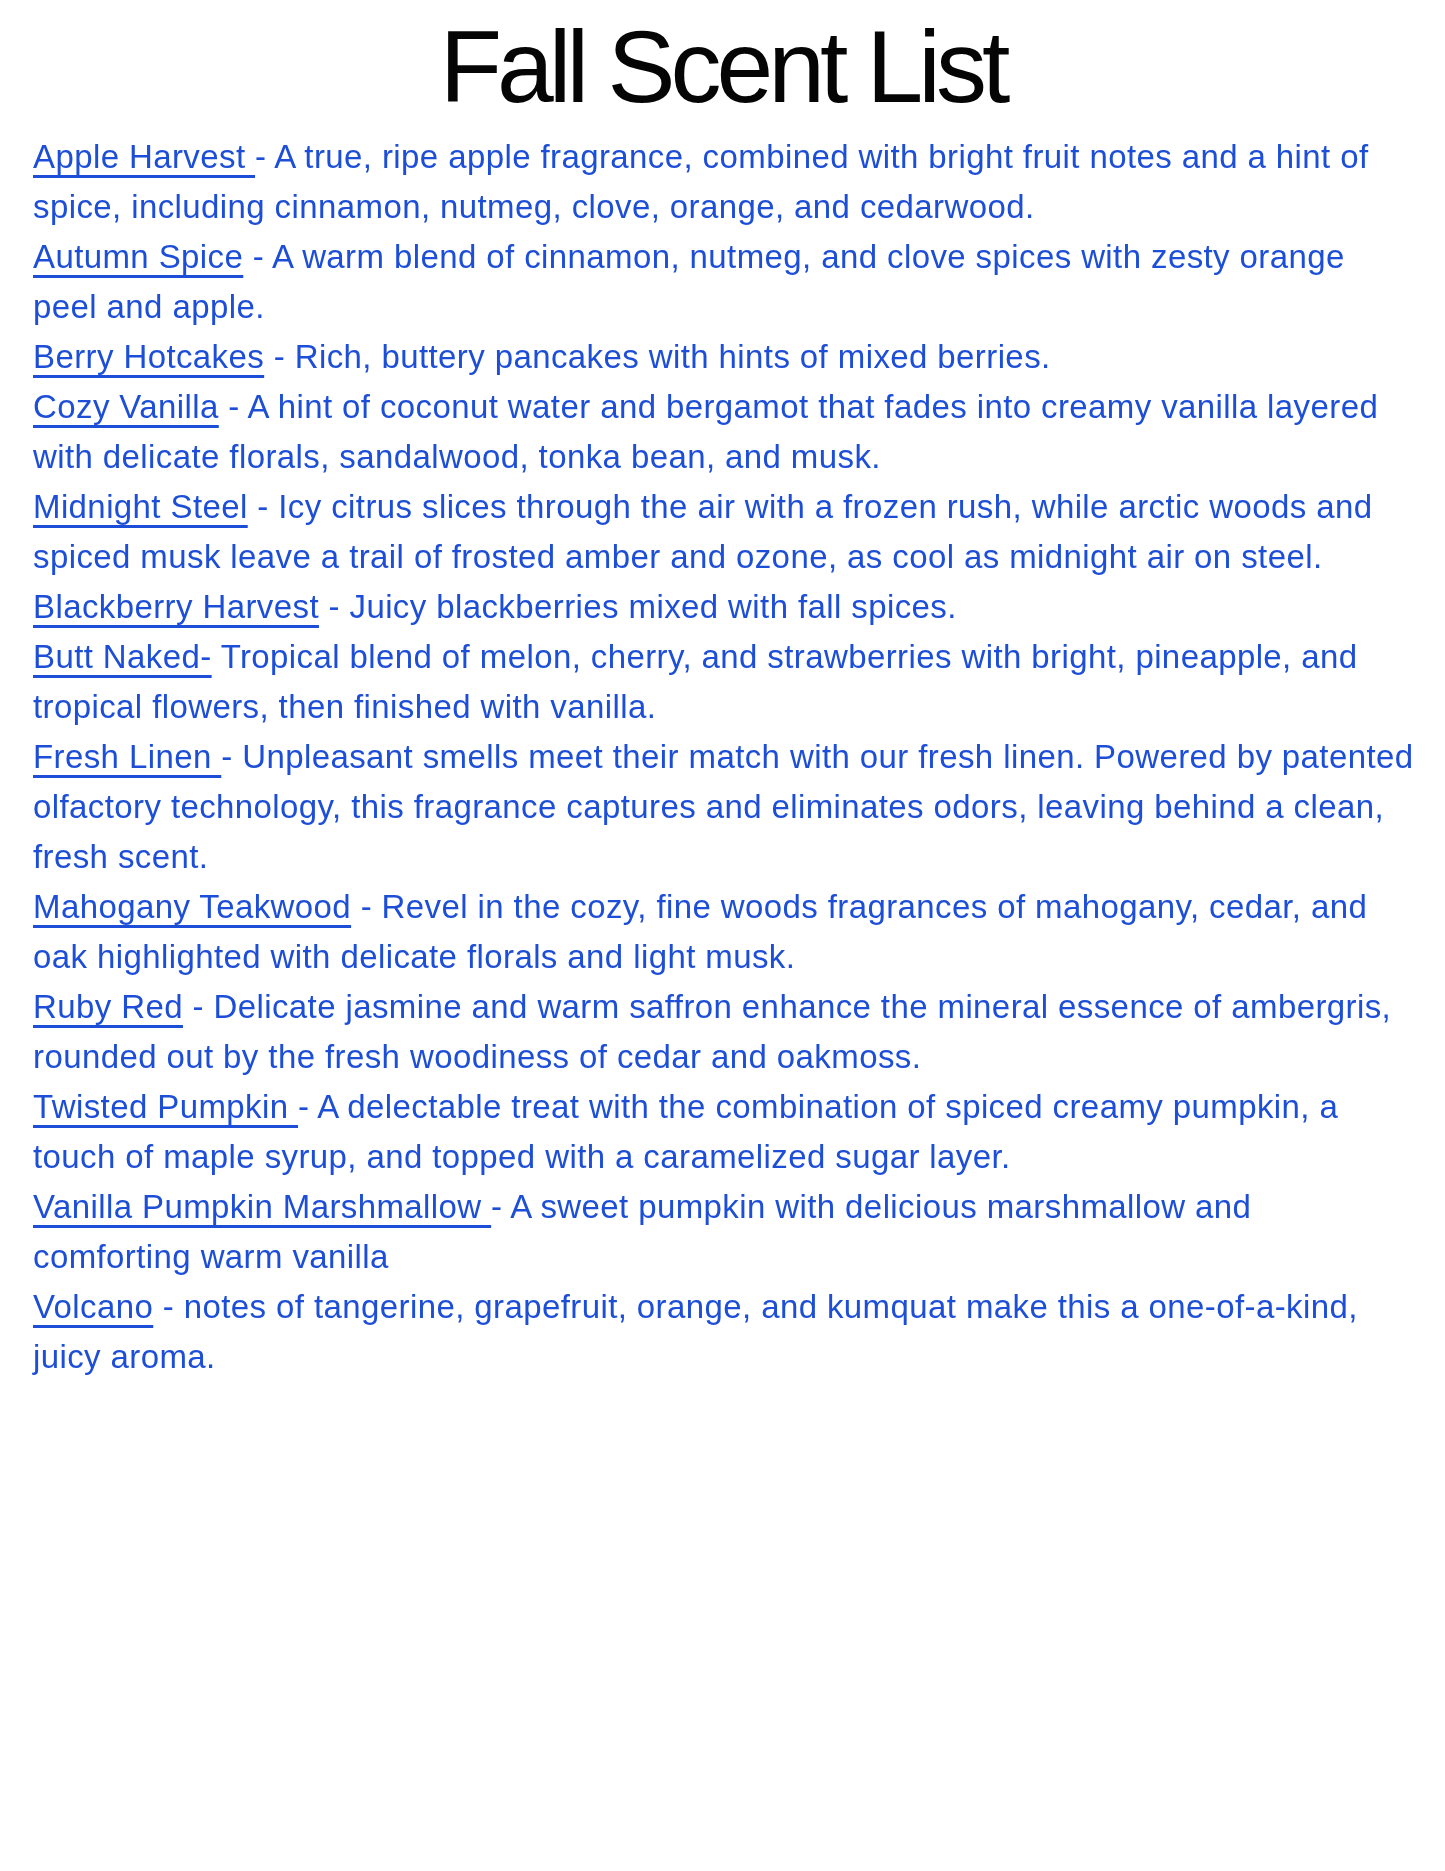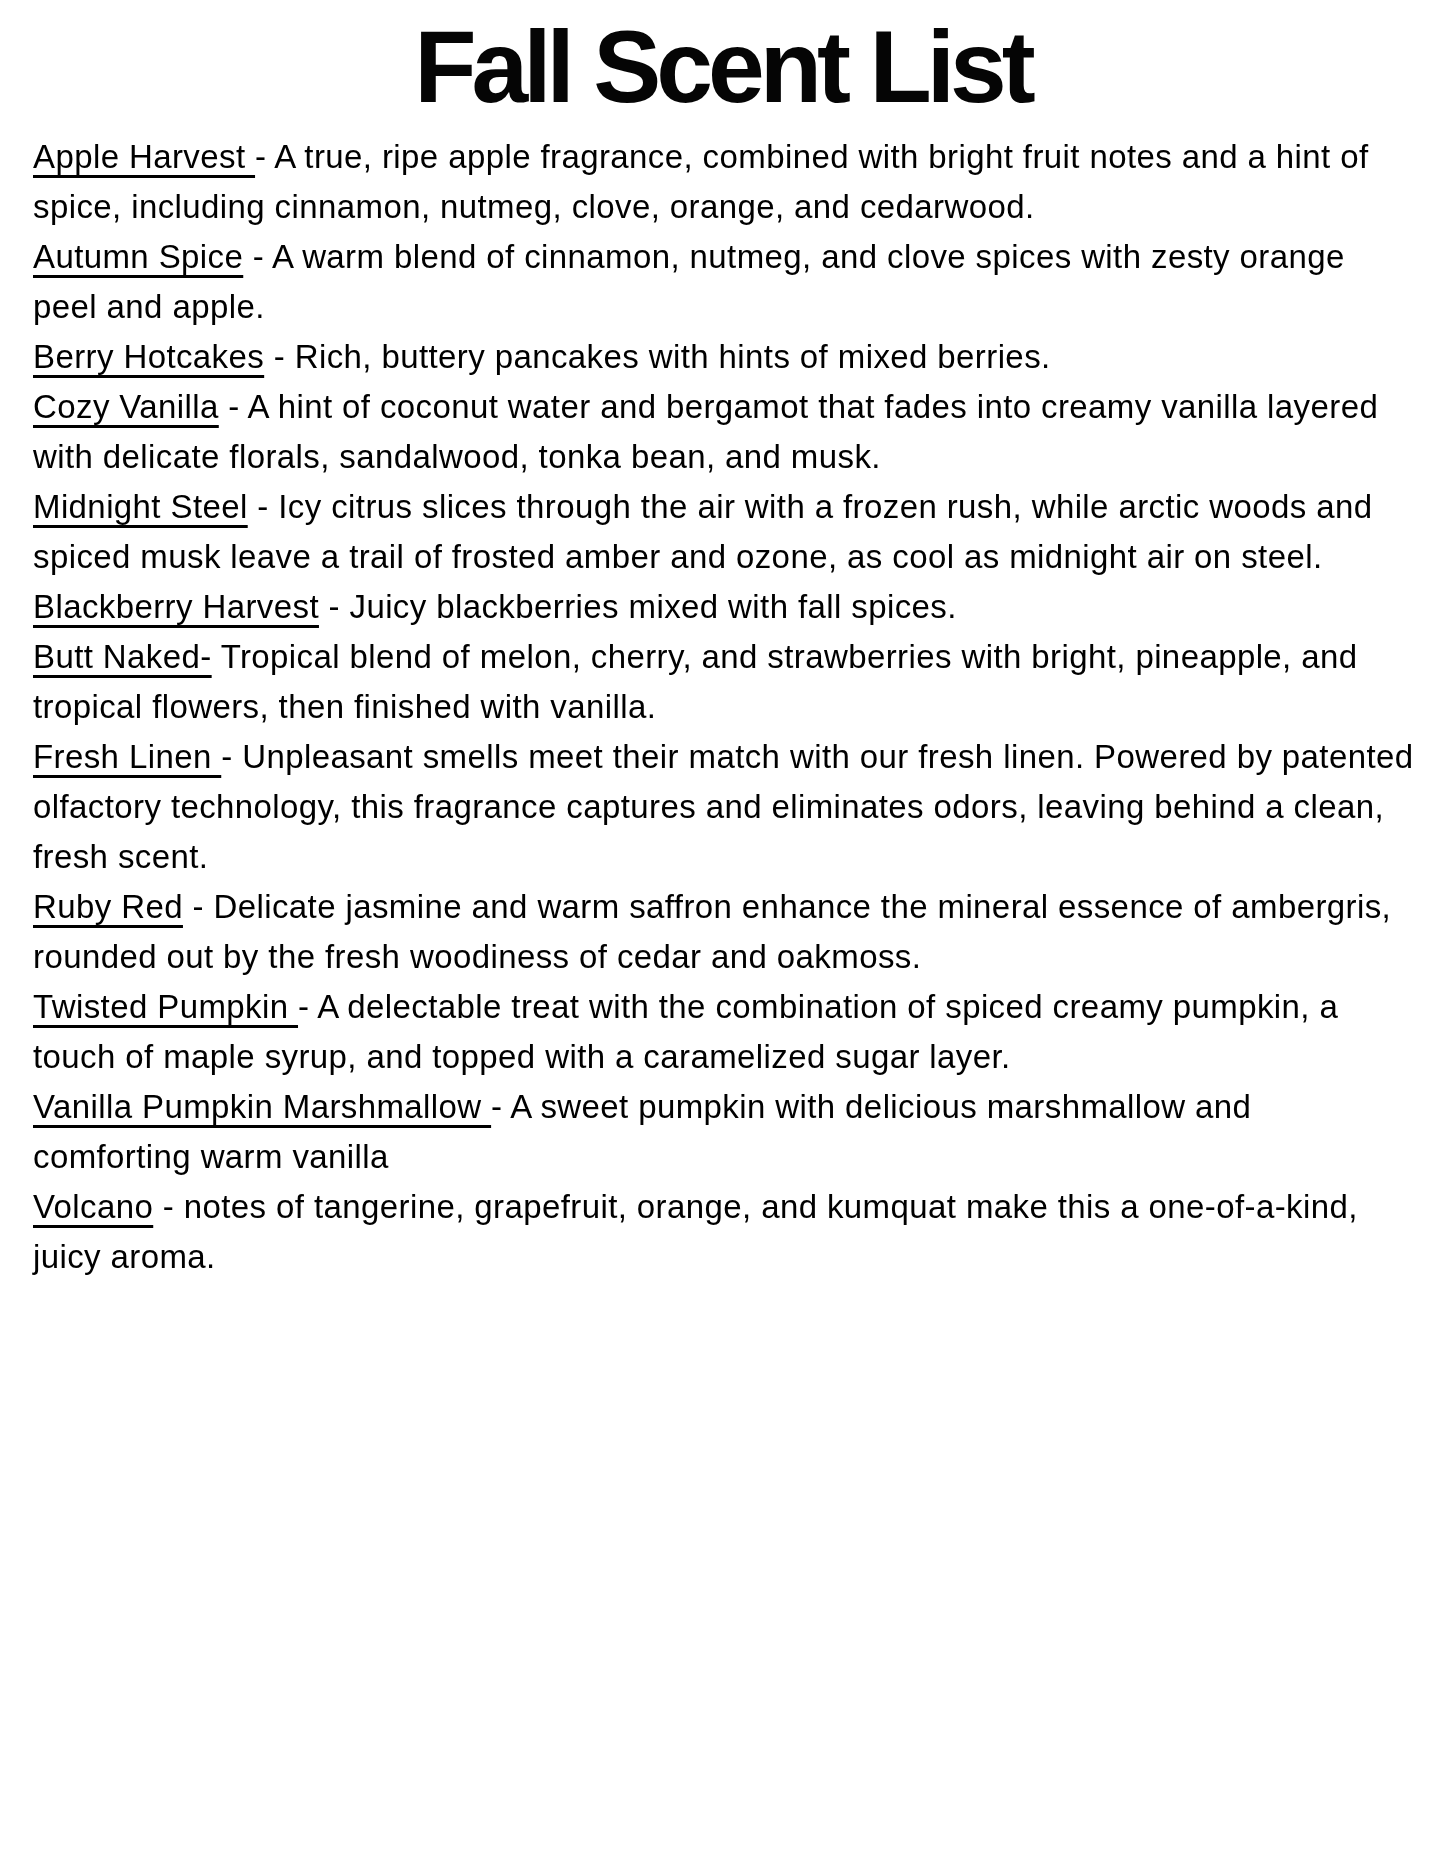--- a/index.html
+++ b/index.html
@@ -17,32 +17,32 @@
   .page {
     width: 100%;
     height: 100%;
     background: #ffffff;
     box-sizing: border-box;
   }
   .doc-title {
     text-align: center;
     font-size: 102px;
     line-height: 118px;
-    font-weight: 700;
+    font-weight: 400;
     letter-spacing: -5px;
     margin: 8px 0 6px 0;
     color: #050505;
   }
   .scent-list {
     padding: 0 28px 0 33px;
     font-size: 33px;
     line-height: 50px;
     font-weight: 400;
     letter-spacing: 0.4px;
-    color: #000000;
+    color: #1d4ed8;
   }
   .scent-list p {
     margin: 0;
   }
   .scent-name {
     text-decoration: underline;
     text-decoration-thickness: 3px;
     text-underline-offset: 7px;
   }
 </style>
@@ -65,20 +65,21 @@
 
     <p><span class="scent-name">Midnight Steel</span><span> - </span><span>Icy citrus slices through the air with a frozen rush, while arctic woods and spiced musk leave a trail of frosted amber and ozone, as cool as midnight air on steel.</span></p>
 
     <p><span class="scent-name">Blackberry Harvest</span><span> - </span><span>Juicy blackberries mixed with fall spices.</span></p>
 
     <p><span class="scent-name">Butt Naked-</span><span> </span><span>Tropical blend of melon, cherry, and strawberries with bright, pineapple, and tropical flowers, then finished with vanilla.</span></p>
 
 
     <p><span class="scent-name">Fresh Linen </span><span>- </span><span>Unpleasant smells meet their match with our fresh linen. Powered by patented olfactory technology, this fragrance captures and eliminates odors, leaving behind a clean, fresh scent.</span></p>
 
+    <p><span class="scent-name">Mahogany Teakwood</span><span> - </span><span>Revel in the cozy, fine woods fragrances of mahogany, cedar, and oak highlighted with delicate florals and light musk.</span></p>
 
 
 
     <p><span class="scent-name">Ruby Red</span><span> - </span><span>Delicate jasmine and warm saffron enhance the mineral essence of ambergris, rounded out by the fresh woodiness of cedar and oakmoss.</span></p>
 
     <p><span class="scent-name">Twisted Pumpkin </span><span>- </span><span>A delectable treat with the combination of spiced creamy pumpkin, a touch of maple syrup, and topped with a caramelized sugar layer.</span></p>
 
     <p><span class="scent-name">Vanilla Pumpkin Marshmallow </span><span>- </span><span>A sweet pumpkin with delicious marshmallow and comforting warm vanilla</span></p>
 
     <p><span class="scent-name">Volcano</span><span> - </span><span>notes of tangerine, grapefruit, orange, and kumquat make this a one-of-a-kind, juicy aroma.</span></p>

